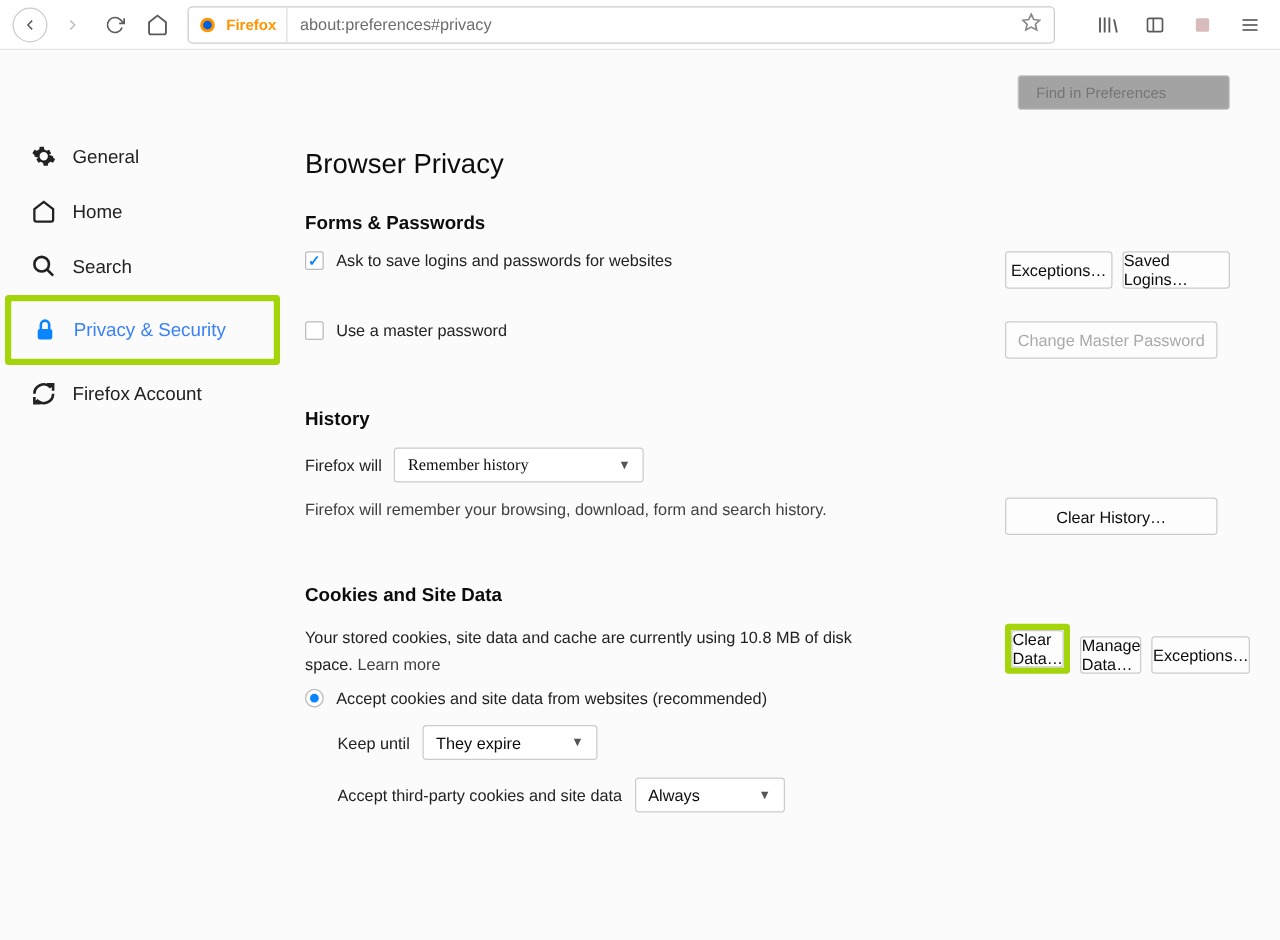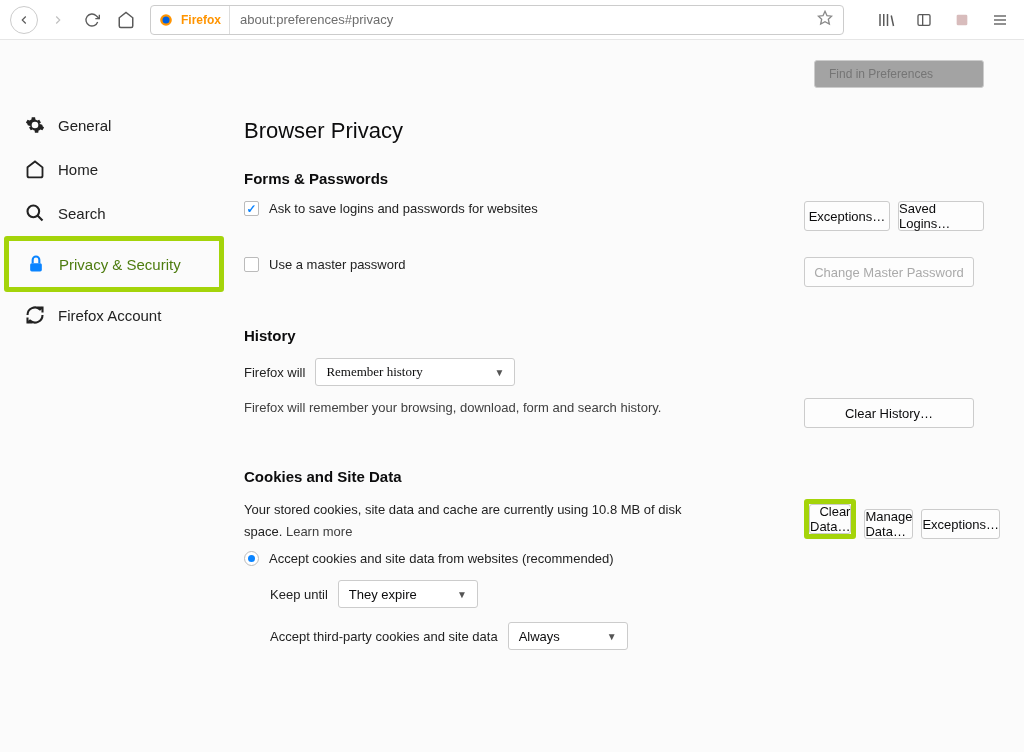--- a/index.html
+++ b/index.html
@@ -12,37 +12,37 @@
 .url-identity { display: flex; align-items: center; padding: 0 8px; border-right: 1px solid #ddd; height: 100%; gap: 8px; }
 .fx-logo { width: 14px; height: 14px; }
 .fx-logo svg { display:block; }
 .brand { font-size: 12px; font-weight: 600; color: #ff9400; }
 .url-text { flex: 1; padding: 0 10px; font-size: 13px; color: #6d6d6d; }
 .url-star { padding: 0 10px; color: #888; }
 .tb-right { display: flex; gap: 10px; align-items: center; padding-left: 12px; }
 .content { display: flex; height: calc(752px - 40px); background: #fbfbfb; }
 .sidebar { width: 232px; padding-top: 62px; }
 .side-item { display: flex; align-items: center; gap: 12px; padding: 10px 10px 10px 20px; font-size: 15px; color: #222; margin: 2px 8px 2px 4px; border-radius: 2px; }
-.side-item.active { color: #4d7c0f; }
+.side-item.active { color: #3b82f6; }
 .side-item .icon { width: 22px; height: 22px; display: flex; align-items: center; justify-content: center; }
 .side-item svg { width: 20px; height: 20px; }
 .highlight-box { border: 5px solid #a4d40a; border-radius: 3px; padding: 0; margin: 2px 8px 2px 4px; }
 .highlight-box .side-item { margin: 0; padding: 12px 10px 12px 16px; }
 .main { flex: 1; padding: 20px 40px 0 12px; overflow-y: auto; }
 .search-wrap { display: flex; justify-content: flex-end; margin-bottom: 30px; }
 .find-box { width: 170px; height: 28px; border: 1px solid #ccc; border-radius: 3px; display: flex; align-items: center; padding: 0 8px; gap: 6px; color: #888; background: #a3a3a3; }
 .find-box input { border: none; outline: none; font-size: 12px; flex: 1; background: transparent; }
 h1.page-title { font-size: 22px; font-weight: 400; margin-bottom: 26px; }
 h2.section { font-size: 15px; font-weight: 700; margin: 0 0 14px 0; }
 .row { display: flex; align-items: flex-start; justify-content: space-between; margin-bottom: 8px; }
 .row .left { display: flex; align-items: center; gap: 10px; flex: 1; }
 .right-col { display: flex; flex-direction: row; gap: 8px; width: 180px; align-items: flex-end; }
 .btn { width: 170px; height: 30px; border: 1px solid #ccc; border-radius: 3px; background: #fdfdfd; font-size: 13px; display: flex; align-items: center; justify-content: center; }
 .btn.disabled { color: #aaa; }
-.btn-highlight { border: 5px solid #a4d40a; border-radius: 3px; padding: 0; width: 161px; text-align: right; }
+.btn-highlight { border: 5px solid #a4d40a; border-radius: 3px; padding: 0; width: 161px; }
 .btn-highlight .btn { width: 100%; border: 1px solid #ccc; }
 input[type=checkbox], .checkbox { width: 15px; height: 15px; border: 1px solid #bbb; border-radius: 2px; background: #fff; display: inline-flex; align-items: center; justify-content: center; flex-shrink: 0; }
 .checkbox.checked::after { content: "✓"; color: #0a84ff; font-size: 12px; font-weight: bold; }
 .radio { width: 15px; height: 15px; border: 1px solid #bbb; border-radius: 50%; background: #fff; display: inline-flex; align-items: center; justify-content: center; flex-shrink: 0; }
 .radio.checked::after { content: ""; width: 7px; height: 7px; border-radius: 50%; background: #0a84ff; }
 .label { font-size: 13px; color: #222; }
 .subsection { margin-bottom: 40px; }
 .history-text { font-size: 13px; color: #404040; line-height: 1.6; max-width: 440px; }
 .select { display: inline-flex; align-items: center; justify-content: space-between; border: 1px solid #ccc; border-radius: 3px; height: 28px; padding: 0 10px; background: #fff; font-size: 13px; gap: 20px; }
 .select .caret { font-size: 10px; color: #555; }

